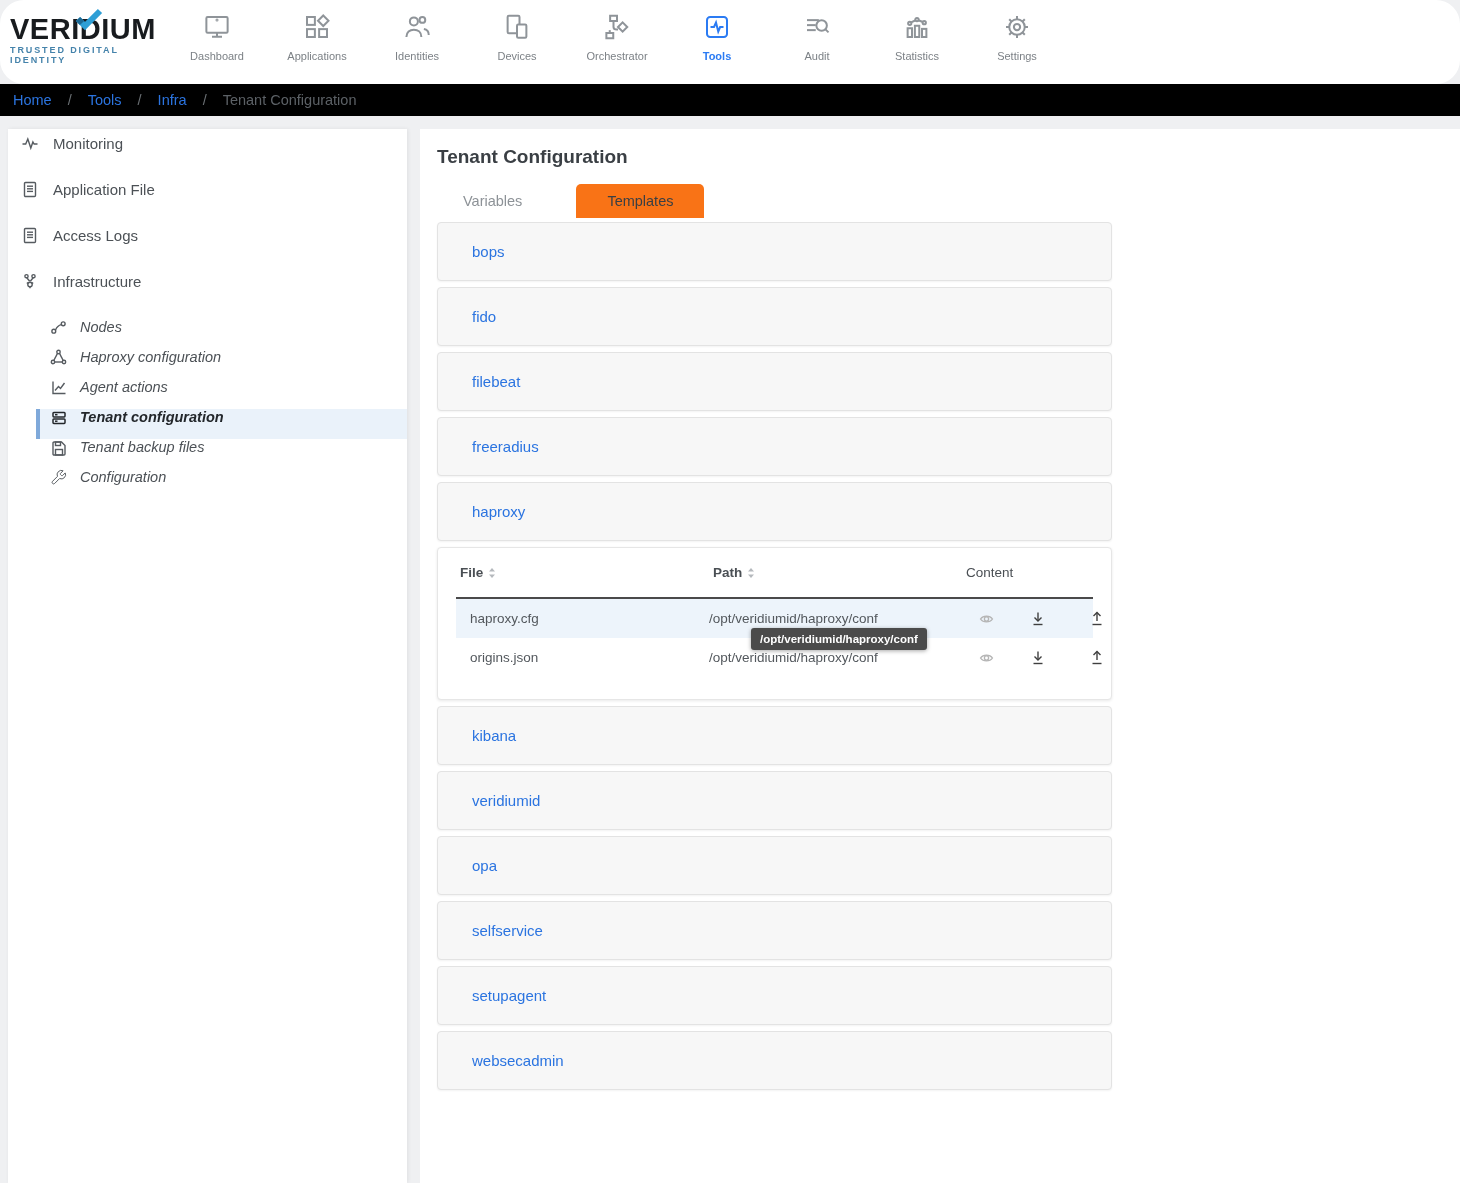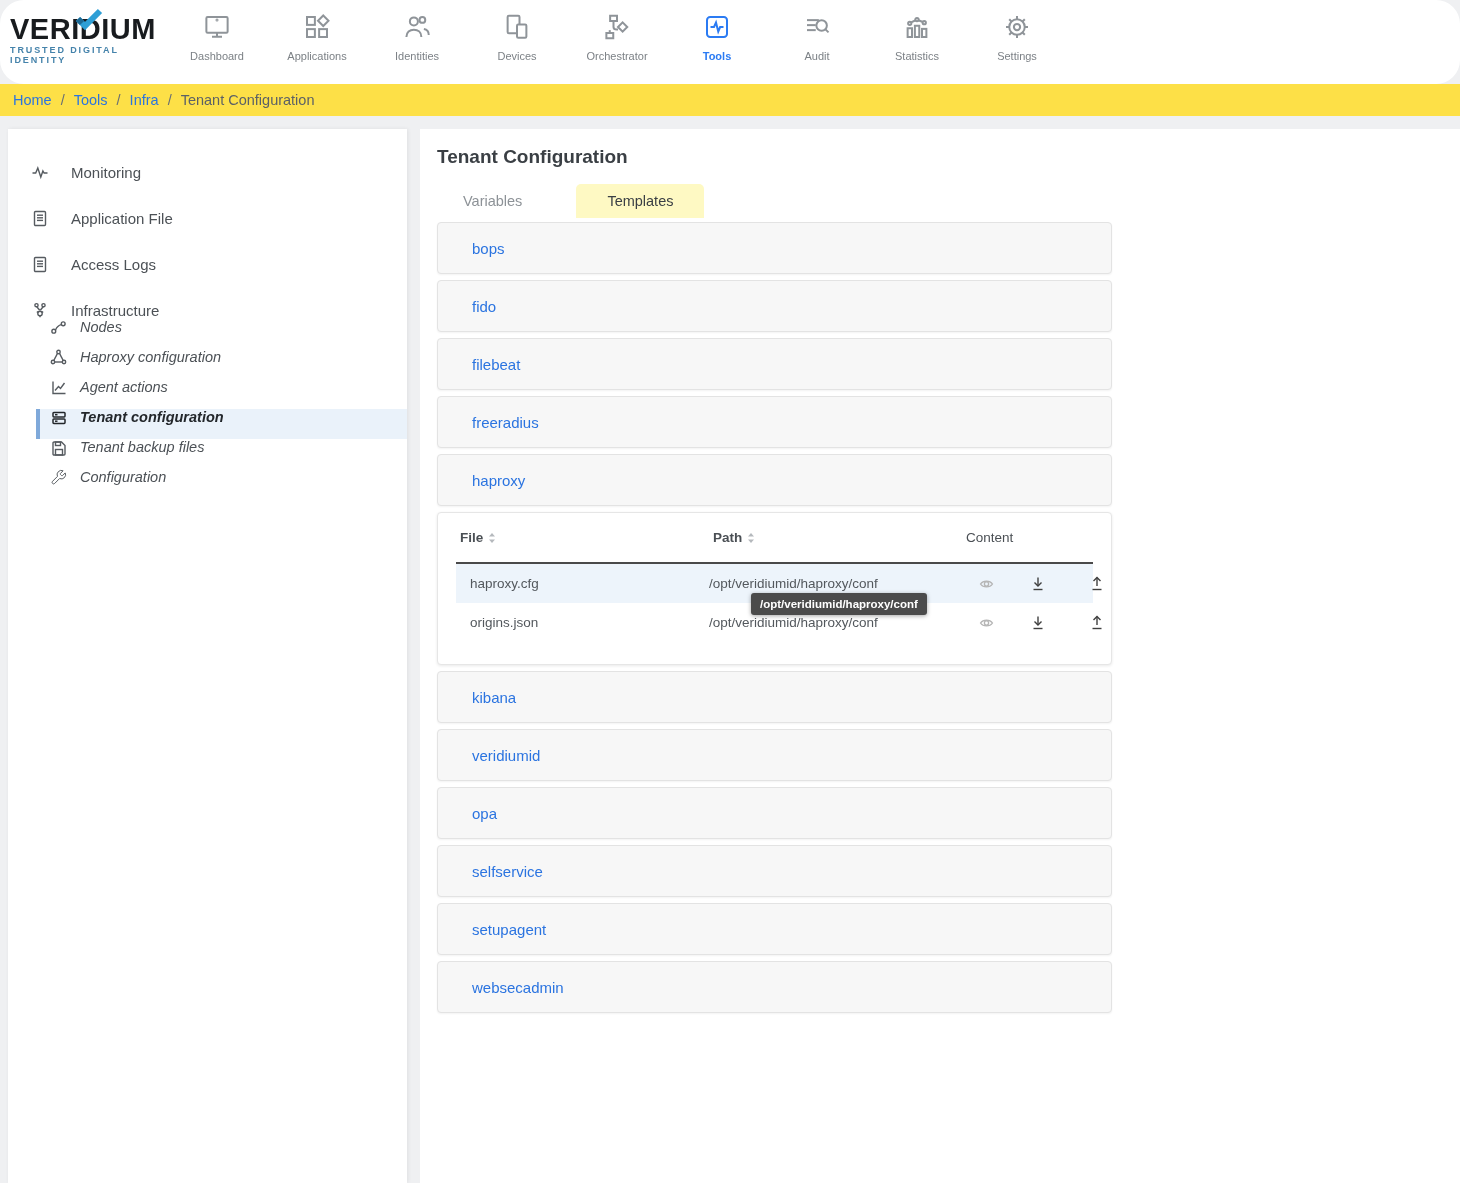--- a/index.html
+++ b/index.html
@@ -17,39 +17,39 @@
   .logo-word { font-size:29px; font-weight:800; letter-spacing:.5px; color:#181b1e; line-height:30px; }
   .logo-check { position:absolute; left:61px; top:-7px; }
   .logo-tag { font-size:9px; font-weight:700; letter-spacing:1.9px; color:#4583ab; margin-top:1px; }
   .topnav { position:absolute; left:167px; top:0; height:84px; display:flex; }
   .nav-item { width:100px; height:84px; display:flex; flex-direction:column; align-items:center; justify-content:flex-start; padding-top:12px; gap:8px; cursor:pointer; }
   .nav-item .lbl { font-size:11px; color:#7c8186; }
   .nav-item svg { stroke:#8f9499; fill:none; stroke-width:1.6; }
   .nav-item.active svg { stroke:#2b7bf3; }
   .nav-item.active .lbl { color:#2b7bf3; font-weight:700; }
   
-  .breadcrumb { position:absolute; left:0; top:84px; width:1460px; height:32px; background:#fde047; display:flex; align-items:center; padding-left:13px; gap:9px; font-size:14.5px; }
+  .breadcrumb { position:absolute; left:0; top:84px; width:1460px; height:32px; background:#000000; display:flex; align-items:center; padding-left:13px; gap:16px; font-size:14.5px; }
   .breadcrumb a { color:#2b74e0; text-decoration:none; cursor:pointer; }
   .breadcrumb .sep { color:#6a6f73; }
   .breadcrumb .cur { color:#5c6166; }
   
   .sidebar { position:absolute; left:8px; top:129px; width:399px; bottom:0; background:#fff; box-shadow:1px 0 4px rgba(0,0,0,.07); padding-top:6px; }
-  .side-item { height:46px; display:flex; align-items:flex-end; padding-left:23px; gap:22px; font-size:15px; color:#4c5156; cursor:pointer; }
+  .side-item { height:46px; display:flex; align-items:flex-start; padding-left:13px; gap:14px; font-size:15px; color:#4c5156; cursor:pointer; }
   .side-sub { height:30px; display:flex; align-items:flex-start; margin-left:28px; padding-left:14px; gap:13px; font-size:14.5px; color:#4c5156; cursor:pointer;font-style:italic; }
   .side-sub.selected { background:#eaf2fa; border-left:4px solid #7fa9da; padding-left:10px; font-weight:700; color:#23272b; }
   .sidebar svg { stroke:#565b60; fill:none; stroke-width:1.4; flex:none; }
   .side-sub.selected svg { stroke:#23272b; stroke-width:1.5; }
   
   .main { position:absolute; left:420px; top:129px; right:0; bottom:0; background:#fff; padding-left:17px; }
   .page-title { margin-top:17px; font-size:19px; font-weight:700; color:#3a3f44; }
   .tabs { margin-top:16px; display:flex; align-items:stretch; }
   .tab { padding:9px 26px; font-size:14.5px; color:#8d9297; cursor:pointer; }
-  .tab.active { background:#fef9c3; border-radius:5px 5px 0 0; color:#3a3f44; padding:9px 31px; margin-left:28px; }
+  .tab.active { background:#f97316; border-radius:5px 5px 0 0; color:#3a3f44; padding:9px 31px; margin-left:28px; }
   .acc-list { margin-top:4px; width:675px; }
-  .acc { height:52px; margin-bottom:6px; background:#f7f7f7; border:1px solid #e3e3e3; border-radius:4px; display:flex; align-items:center; padding-left:34px; box-shadow:0 1px 2px rgba(0,0,0,.05); cursor:pointer;text-align:right; }
+  .acc { height:59px; margin-bottom:6px; background:#f7f7f7; border:1px solid #e3e3e3; border-radius:4px; display:flex; align-items:center; padding-left:34px; box-shadow:0 1px 2px rgba(0,0,0,.05); cursor:pointer;text-align:right; }
   .acc span { color:#2b74e0; font-size:15px; }
   .expanded { position:relative; margin-bottom:6px; background:#fff; border:1px solid #e6e6e6; border-radius:4px; padding:0 18px 22px 18px; box-shadow:0 1px 3px rgba(0,0,0,.09); }
   .thead { display:grid; grid-template-columns:253px 251px 1fr; align-items:center; height:51px; border-bottom:2px solid #4a4a4a; font-size:13.5px; color:#4a4f54; }
   .thead .c1 { padding-left:4px; display:flex; align-items:center; gap:5px;font-weight:bold; }
   .thead .c3 { padding-left:6px; }
   .trow { display:grid; grid-template-columns:253px 251px 52px 51px 68px; align-items:center; height:39px; font-size:13.5px; color:#53585d; }
   .trow.hl { background:#edf4fb; }
   .trow .file { padding-left:14px; }
   .trow .icell { display:flex; justify-content:center; cursor:pointer; }
   .total { margin-top:29px; padding-left:4px; font-size:14.5px; color:#3f444a; }

